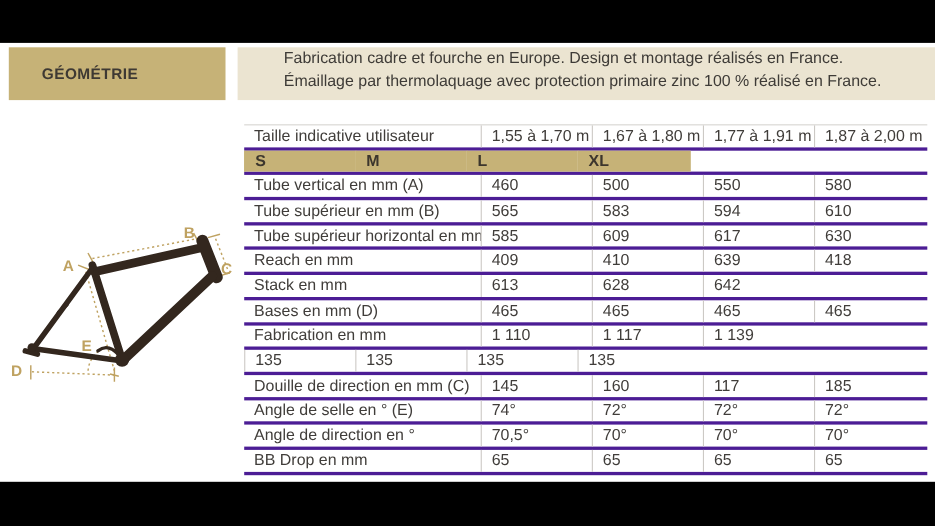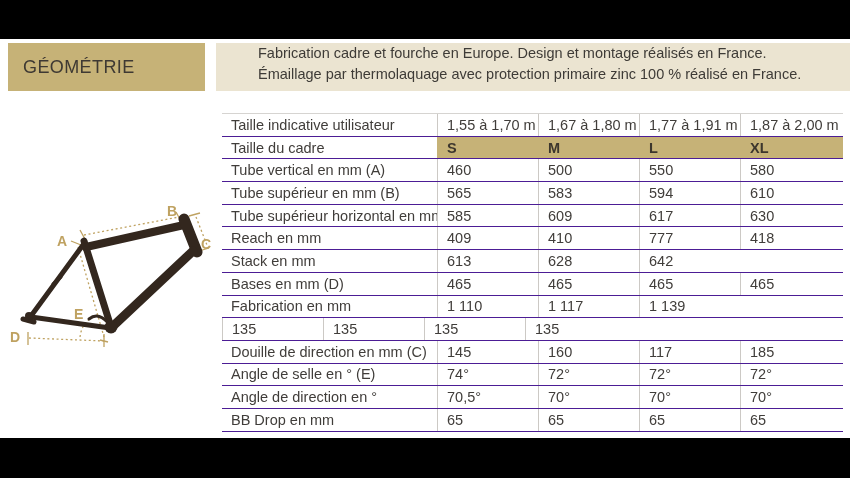--- a/index.html
+++ b/index.html
@@ -10,37 +10,37 @@
   .letterbox{position:absolute;left:0;width:850px;background:#000;}
   .letterbox.top{top:0;height:39px;}
   .letterbox.bottom{top:438px;height:40px;}
 
   
   .geo-box{
     position:absolute;left:8px;top:43px;width:197px;height:48px;
     background:#c6b277;display:flex;align-items:center;
   }
   .geo-box .title{
-    padding-left:15px;font-size:18px;font-weight:normal;color:#3e3933;
+    padding-left:30px;font-size:14px;font-weight:bold;color:#3e3933;
     letter-spacing:0.4px;
   }
   .desc-box{
     position:absolute;left:216px;top:43px;width:627px;height:48px;
     background:#ebe4d1;display:flex;flex-direction:column;justify-content:flex-start;padding-left:32px;
   }
   .desc-box .line{
     padding-left:10px;font-size:14.5px;color:#3e3b37;line-height:1.42;
   }
 
   
   .gtable{
     position:absolute;left:222px;top:113px;width:621px;
     border-top:1px solid #d6d4d1;
   }
-  .trow{display:flex;height:22.7px;border-bottom:1px solid #4c1d95;box-sizing:border-box;}
+  .trow{display:flex;height:22.7px;border-bottom:3px solid #4c1d95;box-sizing:border-box;}
   .tcell{
     display:flex;align-items:center;box-sizing:border-box;
     padding-left:9px;font-size:14.5px;color:#403d3a;white-space:nowrap;overflow:hidden;
   }
   .tcell.label{width:215px;}
   .tcell.value{width:101px;border-left:1px solid #ccc9c5;}
   .tcell.value:last-child{width:103px;}
   .trow.highlight .tcell.value{
     background:#c6b277;font-weight:bold;border-left:1px solid #c6b277;color:#3c362d;
   }
@@ -110,21 +110,20 @@
 
   <div class="gtable">
       <div class="trow">
         <div class="tcell label">Taille indicative utilisateur</div>
         <div class="tcell value">1,55 à 1,70 m</div>
         <div class="tcell value">1,67 à 1,80 m</div>
         <div class="tcell value">1,77 à 1,91 m</div>
         <div class="tcell value">1,87 à 2,00 m</div>
       </div>
       <div class="trow highlight">
-        <div class="tcell label">Taille du cadre</div>
         <div class="tcell value">S</div>
         <div class="tcell value">M</div>
         <div class="tcell value">L</div>
         <div class="tcell value">XL</div>
       </div>
       <div class="trow">
         <div class="tcell label">Tube vertical en mm (A)</div>
         <div class="tcell value">460</div>
         <div class="tcell value">500</div>
         <div class="tcell value">550</div>
@@ -141,21 +140,21 @@
         <div class="tcell label">Tube supérieur horizontal en mm</div>
         <div class="tcell value">585</div>
         <div class="tcell value">609</div>
         <div class="tcell value">617</div>
         <div class="tcell value">630</div>
       </div>
       <div class="trow">
         <div class="tcell label">Reach en mm</div>
         <div class="tcell value">409</div>
         <div class="tcell value">410</div>
-        <div class="tcell value">777</div>
+        <div class="tcell value">639</div>
         <div class="tcell value">418</div>
       </div>
       <div class="trow">
         <div class="tcell label">Stack en mm</div>
         <div class="tcell value">613</div>
         <div class="tcell value">628</div>
         <div class="tcell value">642</div>
       </div>
       <div class="trow">
         <div class="tcell label">Bases en mm (D)</div>

